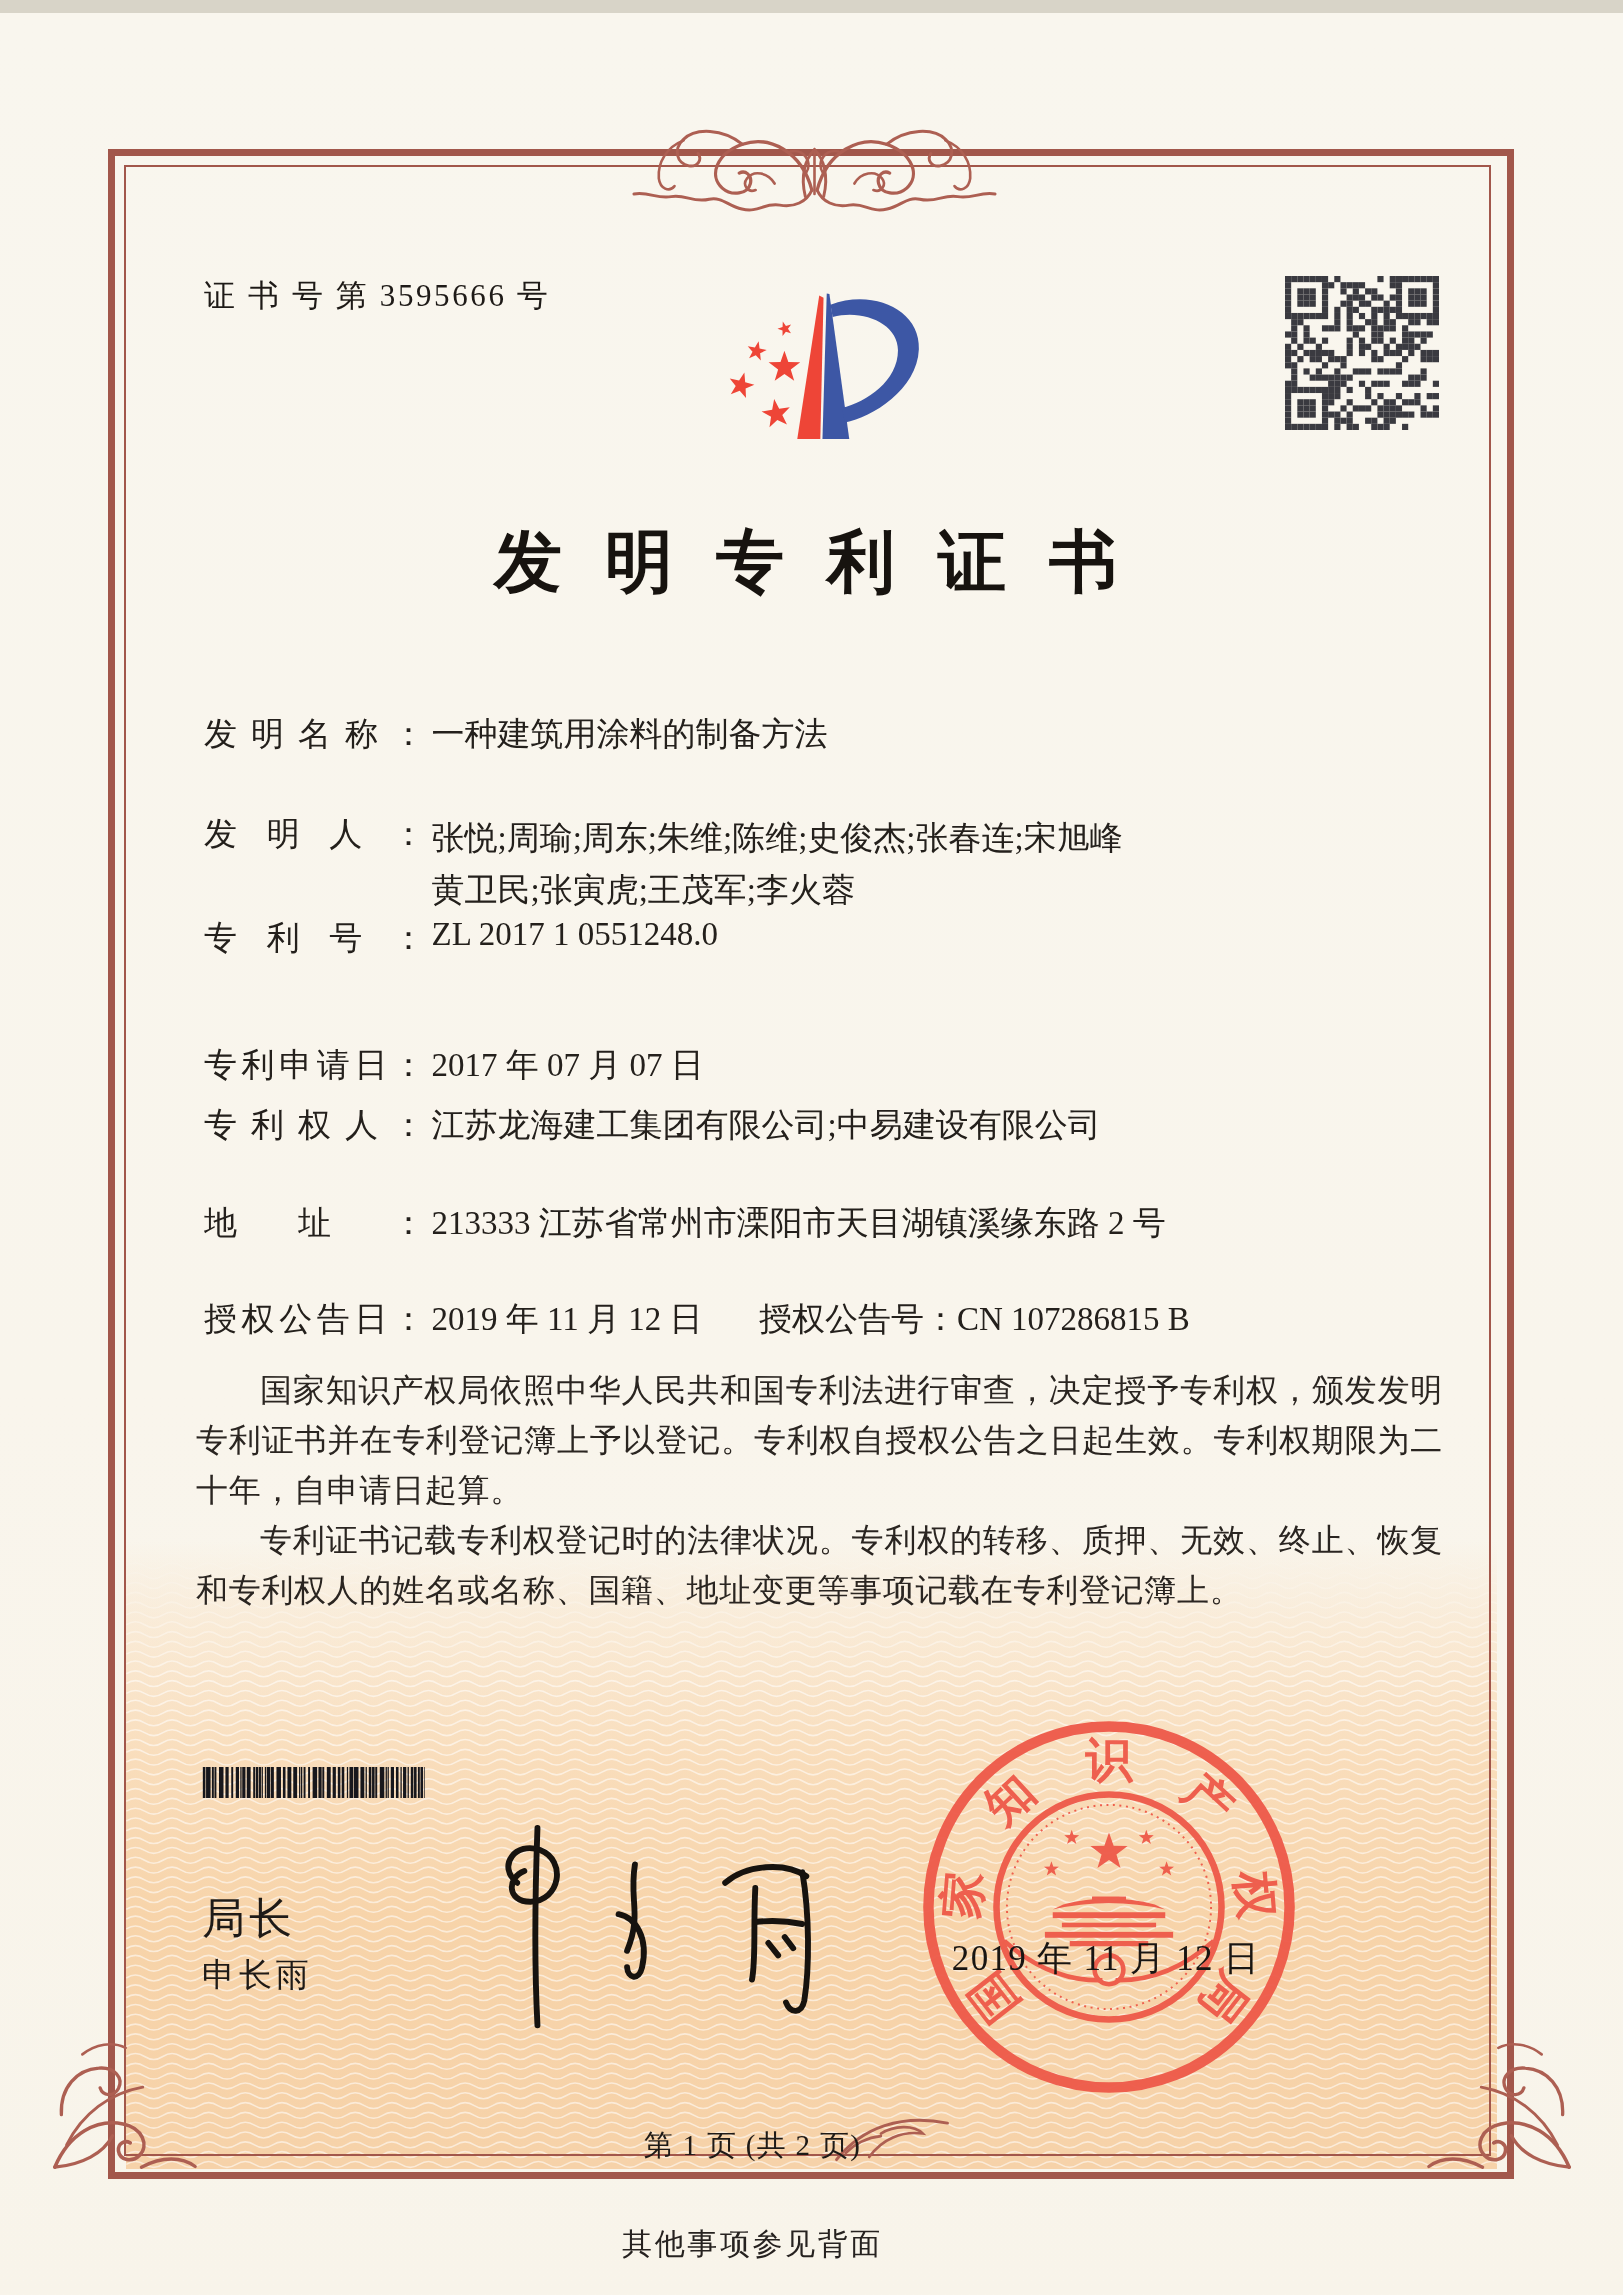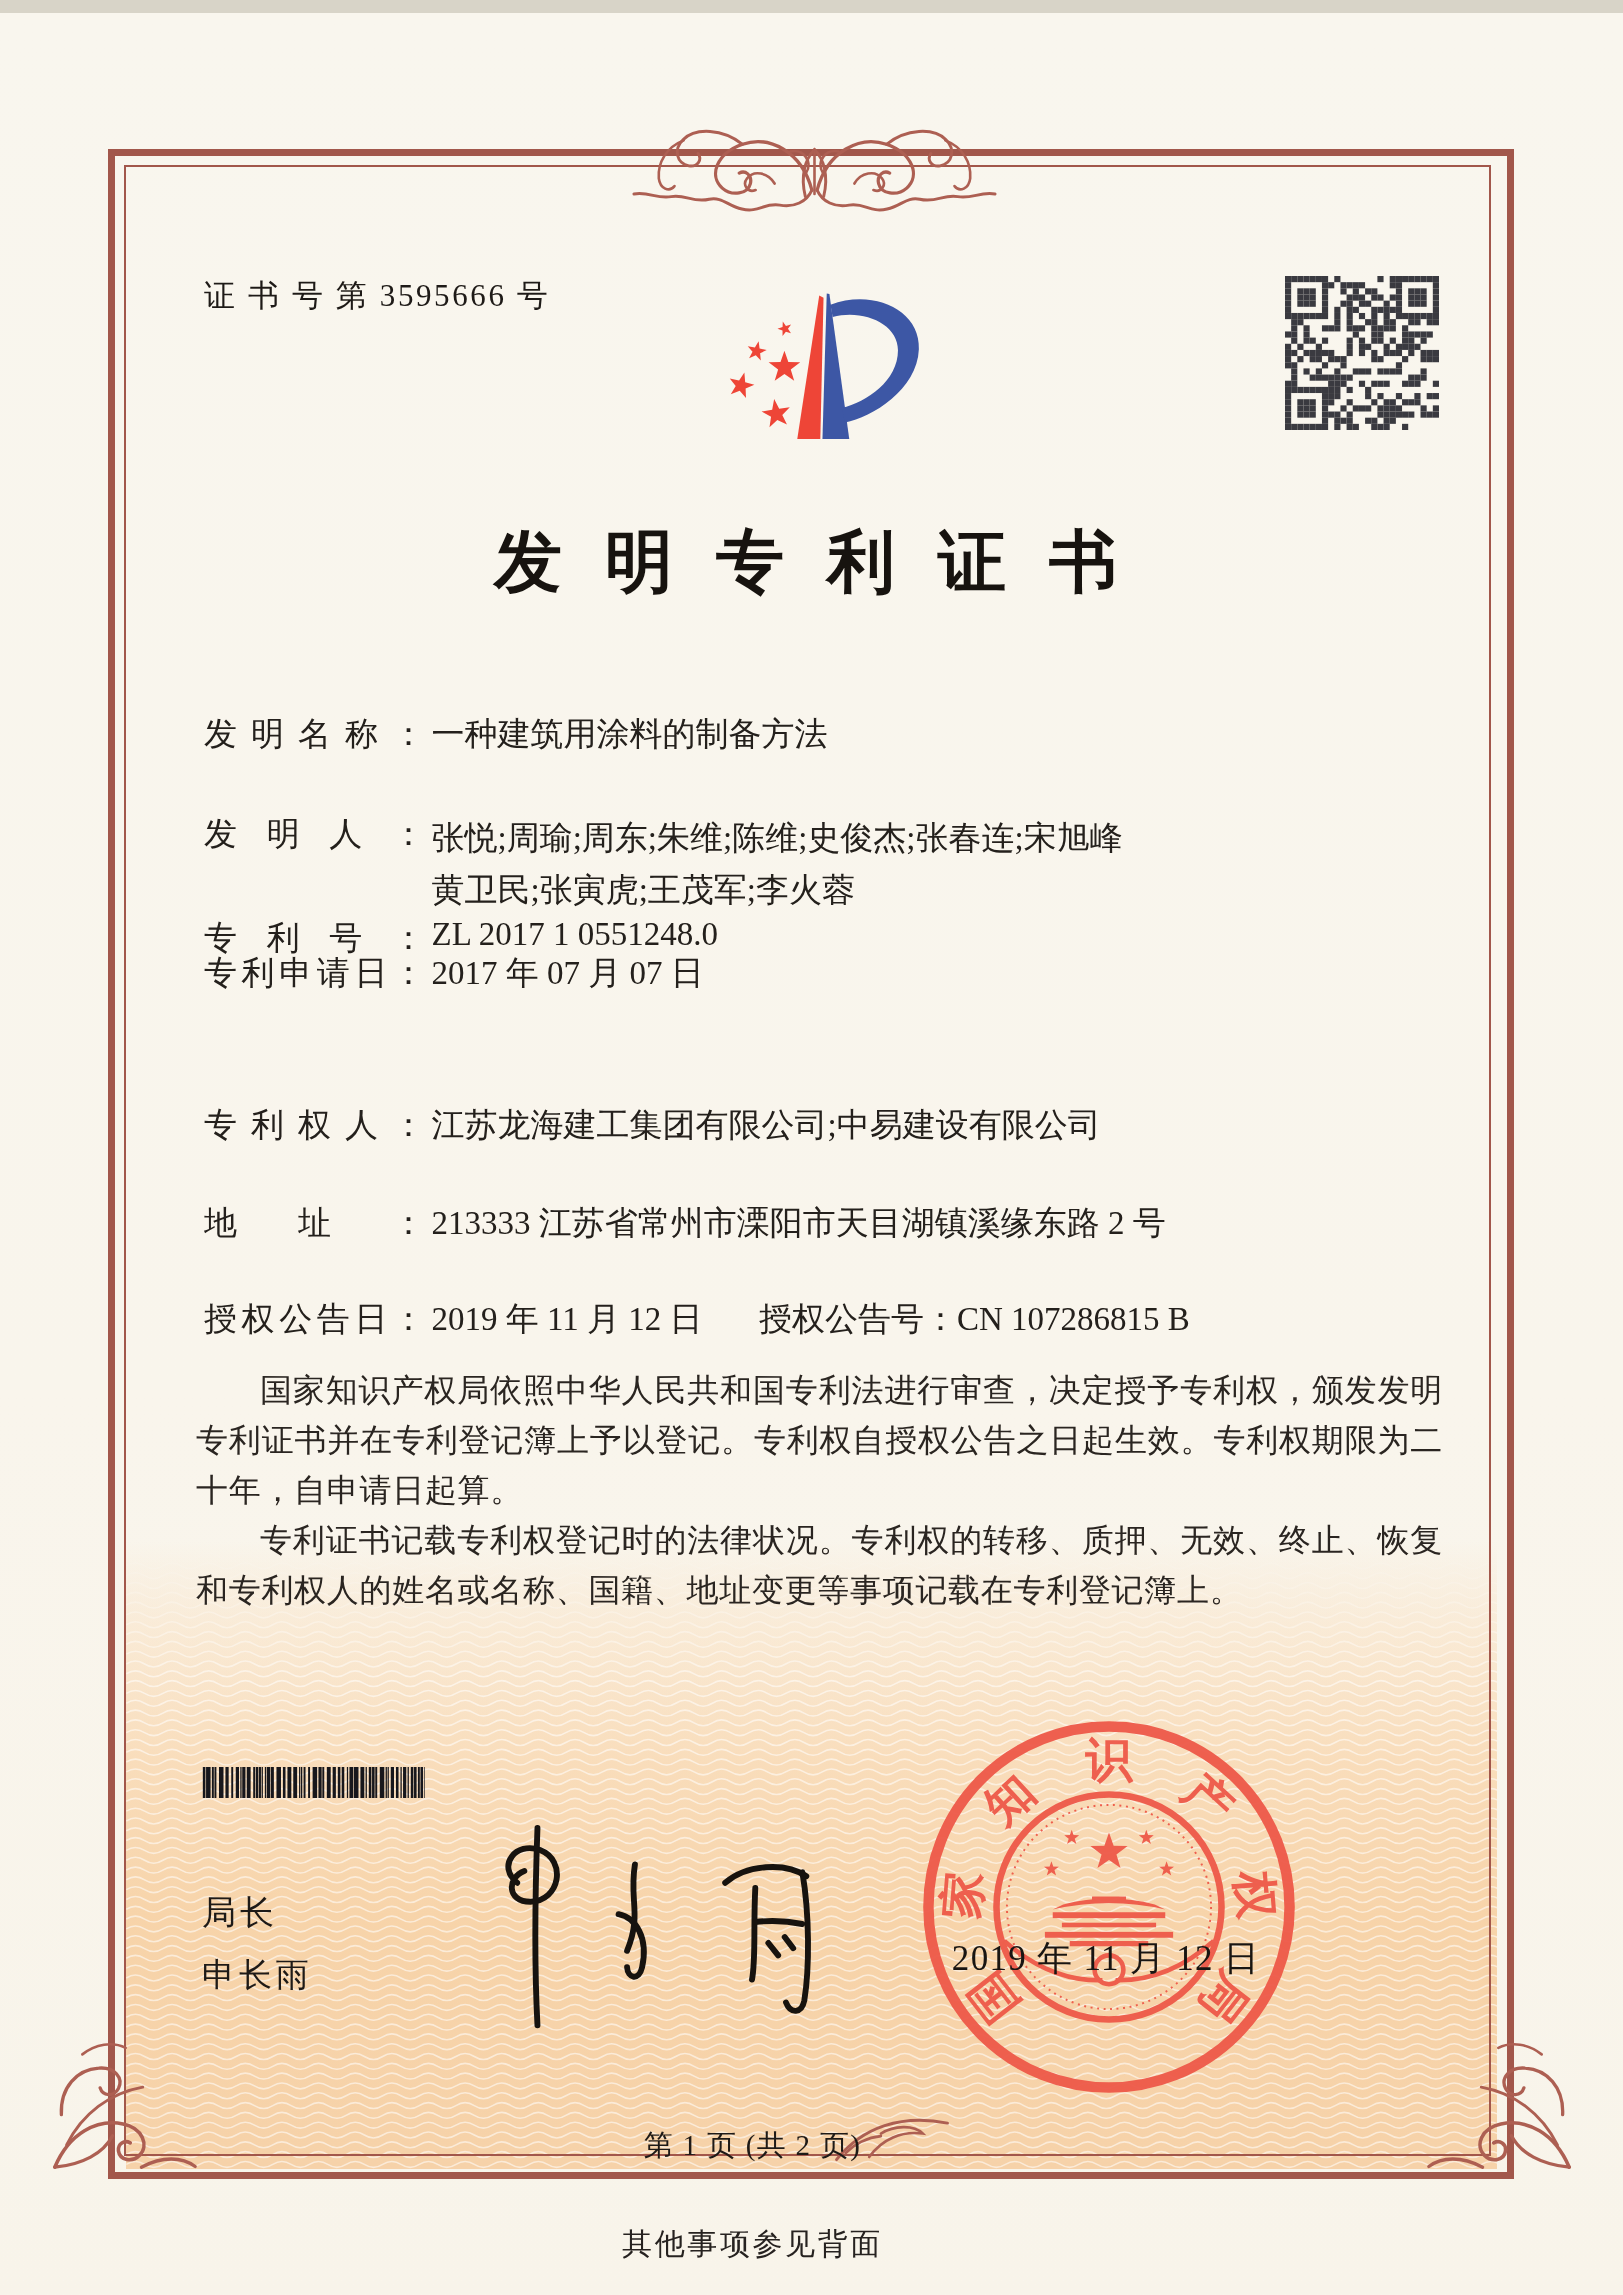--- a/index.html
+++ b/index.html
@@ -33,21 +33,21 @@
   .lbl{display:inline-block;width:221px;text-align:justify;text-align-last:justify;vertical-align:top;}
   .val{margin-left:6.5px;}
   .val.multi{display:inline-block;white-space:pre-line;line-height:52px;vertical-align:top;}
   .grant2{position:absolute;left:555px;top:0;white-space:nowrap;}
   
   .body-text{position:absolute;left:196px;top:1352px;width:1247px;font-size:32px;
     line-height:50px;text-align:justify;letter-spacing:0.7px;z-index:3;color:#2a2521;}
   .body-text p{margin:0;text-indent:2em;}
   
   .barcode{position:absolute;left:200px;top:1754px;z-index:3;}
-  .chief-label{position:absolute;left:202px;top:1877px;font-size:34px;letter-spacing:3.9px;z-index:3;}
+  .chief-label{position:absolute;left:202px;top:1877px;font-size:43px;letter-spacing:3.9px;z-index:3;}
   .chief-name{position:absolute;left:202px;top:1940px;font-size:33px;letter-spacing:3.9px;z-index:3;}
   .signature{position:absolute;left:419px;top:1790px;z-index:4;}
   .seal{position:absolute;left:916px;top:1701px;z-index:3;opacity:.94;}
   .sealtxt text{font-size:72px;font-weight:700;fill:#ee5848;text-anchor:middle;
     font-family:"Liberation Serif","DejaVu Serif",serif;}
   .seal-date{position:absolute;left:916px;top:1922px;width:380px;text-align:center;
     font-size:35px;letter-spacing:1.3px;z-index:5;color:#191512;}
   .page-num{position:absolute;left:589px;top:2113px;width:327px;text-align:center;
     font-size:29px;letter-spacing:1.3px;z-index:3;}
   .back-note{position:absolute;left:589px;top:2211px;width:327px;text-align:center;
@@ -511,21 +511,21 @@
   <div class="row" style="top:699px;">
     <span class="lbl">发明名称：</span><span class="val">一种建筑用涂料的制备方法</span>
   </div>
   <div class="row" style="top:799px;text-decoration:underline;">
     <span class="lbl">发明人：</span><span class="val multi">张悦;周瑜;周东;朱维;陈维;史俊杰;张春连;宋旭峰
 黄卫民;张寅虎;王茂军;李火蓉</span>
   </div>
   <div class="row" style="top:903px;">
     <span class="lbl">专利号：</span><span class="val">ZL 2017 1 0551248.0</span>
   </div>
-  <div class="row" style="top:938px;">
+  <div class="row" style="top:1030px;">
     <span class="lbl">专利申请日：</span><span class="val">2017 年 07 月 07 日</span>
   </div>
   <div class="row" style="top:1090px;">
     <span class="lbl">专利权人：</span><span class="val">江苏龙海建工集团有限公司;中易建设有限公司</span>
   </div>
   <div class="row" style="top:1188px;">
     <span class="lbl">地址：</span><span class="val">213333 江苏省常州市溧阳市天目湖镇溪缘东路 2 号</span>
   </div>
   <div class="row" style="top:1284px;">
     <span class="lbl">授权公告日：</span><span class="val">2019 年 11 月 12 日</span>

